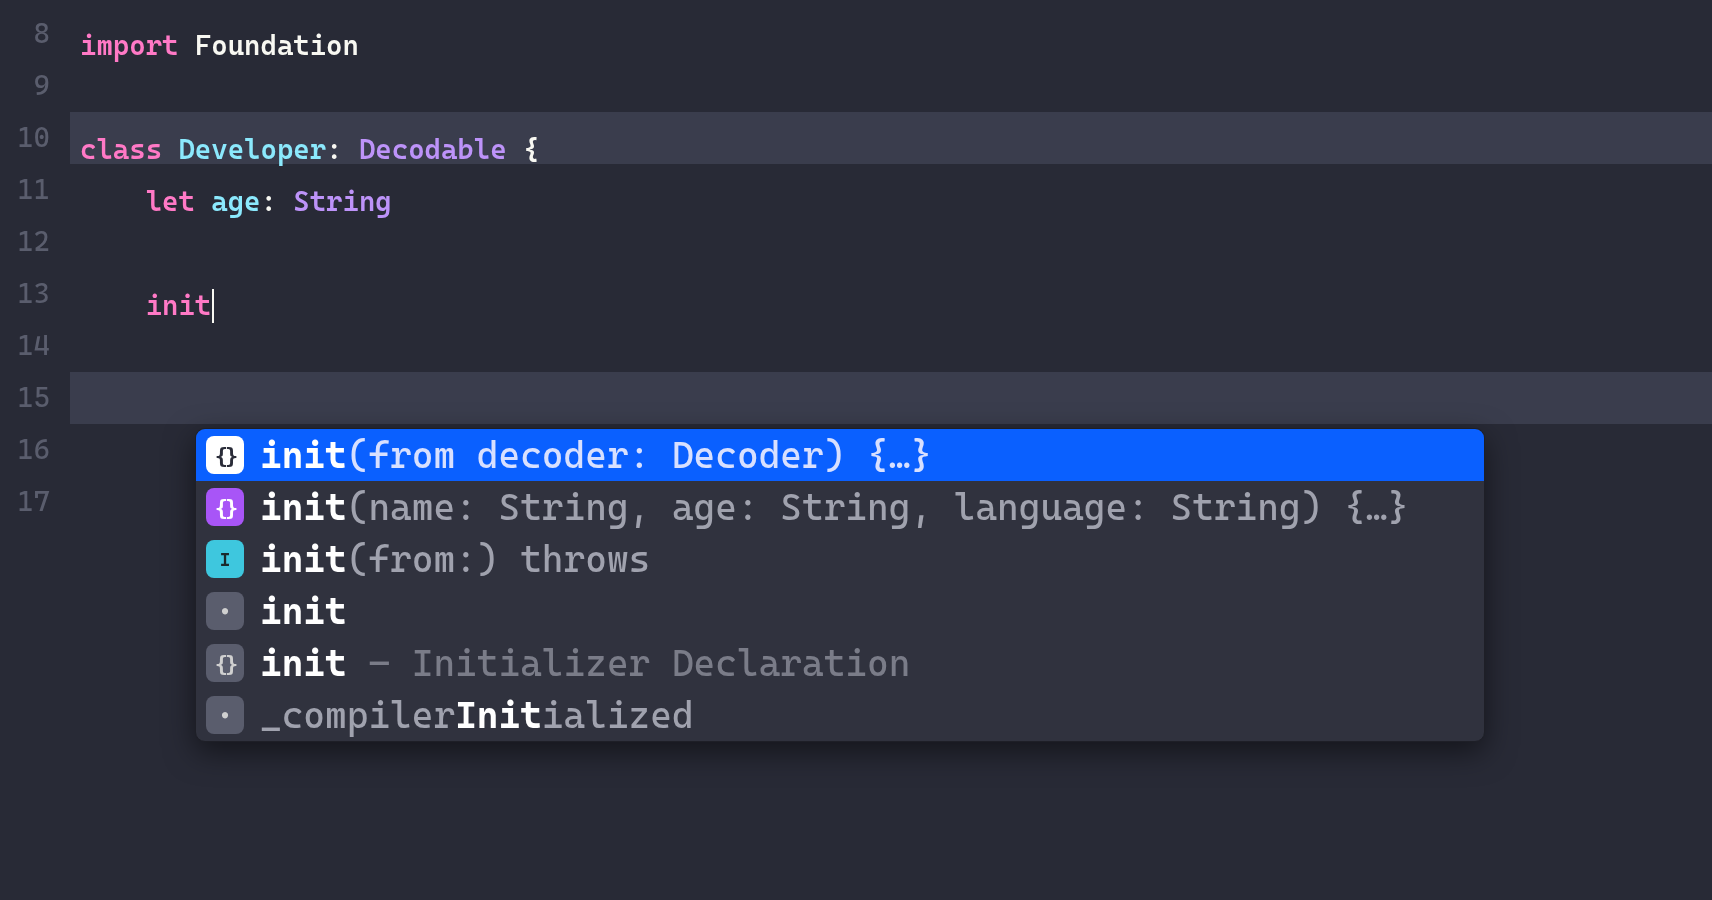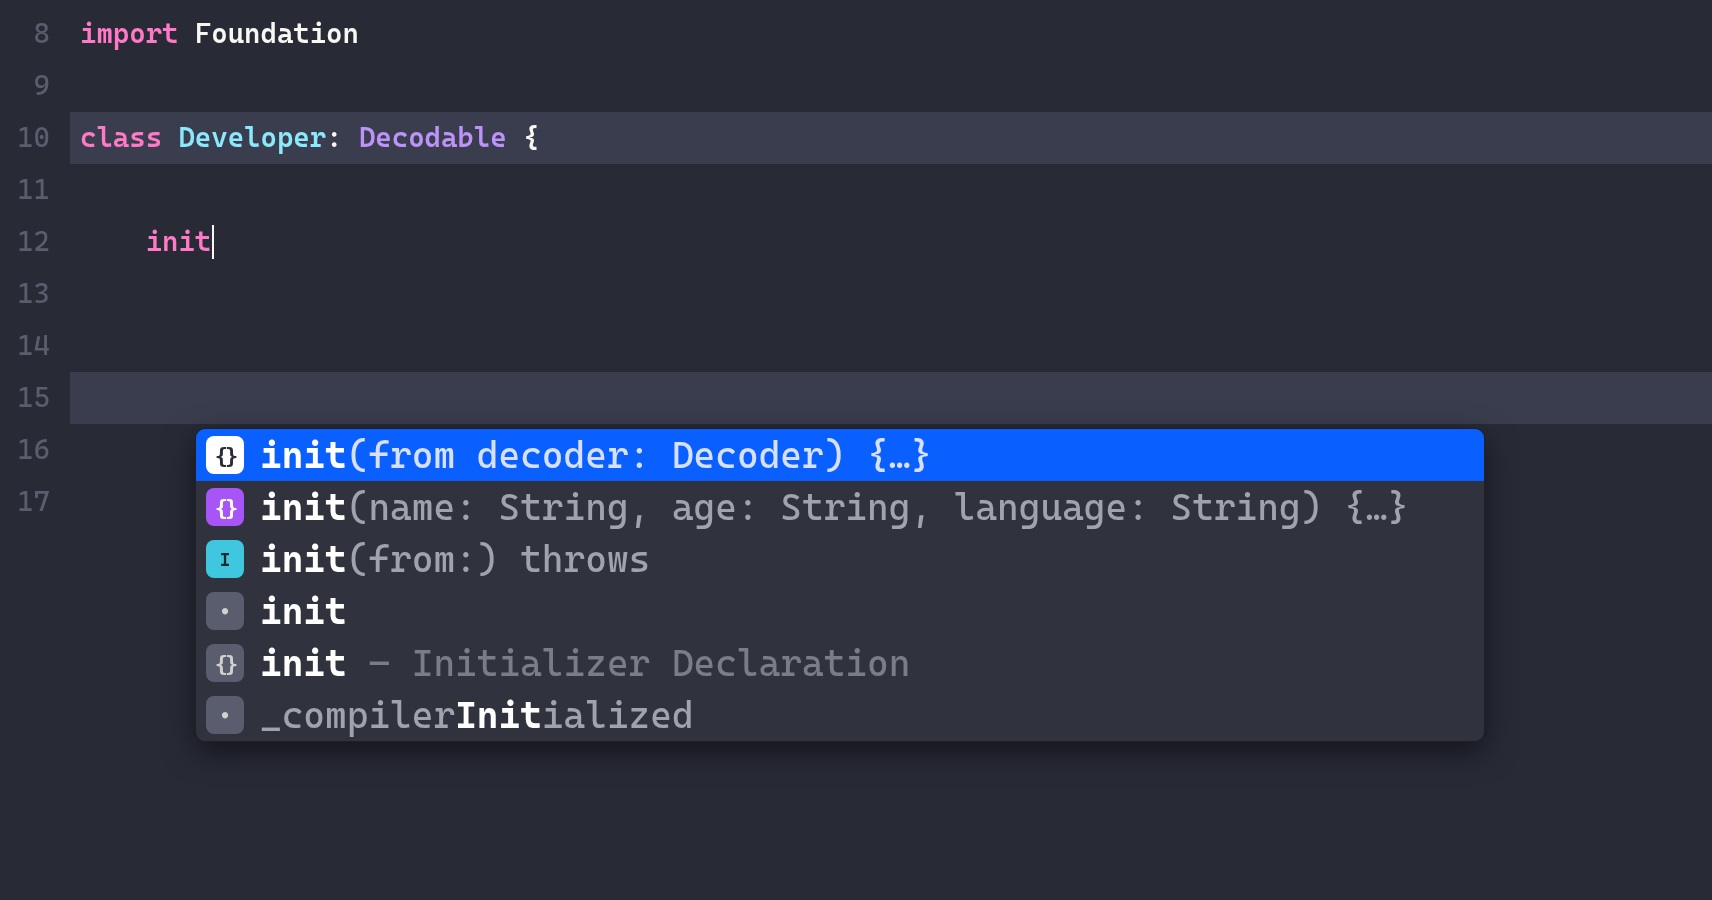--- a/index.html
+++ b/index.html
@@ -26,21 +26,21 @@
       color: #5a5d6d;
       user-select: none;
       min-width: 70px;
     }
     .gutter-line {
       height: 52px;
       line-height: 52px;
     }
     .code-area {
       flex: 1;
-      padding: 8px 0;
+      padding: 20px 0;
       position: relative;
     }
     .code-line {
       height: 52px;
       line-height: 52px;
       white-space: pre;
       padding-left: 10px;
     }
     .highlighted-full {
       position: absolute;
@@ -168,20 +168,21 @@
     <div class="highlighted-full" style="top:112px"></div>
     <div class="highlighted-full" style="top:372px"></div>
 
     <div class="code-line code-line-content"><span class="tk-pink">import</span> <span class="tk-white">Foundation</span></div>
 
     <div class="code-line code-line-content"></div>
 
     <div class="code-line code-line-content"><span class="tk-pink">class</span> <span class="tk-teal">Developer</span><span class="tk-punct">:</span> <span class="tk-purple">Decodable</span> <span class="tk-punct">{</span></div>
 
 
+    <div class="code-line code-line-content">    <span class="tk-pink">let</span> <span class="tk-teal">age</span><span class="tk-punct">:</span> <span class="tk-purple">String</span></div>
 
 
     <div class="code-line code-line-content"></div>
 
     <div class="code-line code-line-content">    <span class="tk-pink">init</span><span class="cursor"></span></div>
 
     <div class="code-line code-line-content"></div>
     <div class="code-line code-line-content"></div>
 
     <div class="completion-popup">

